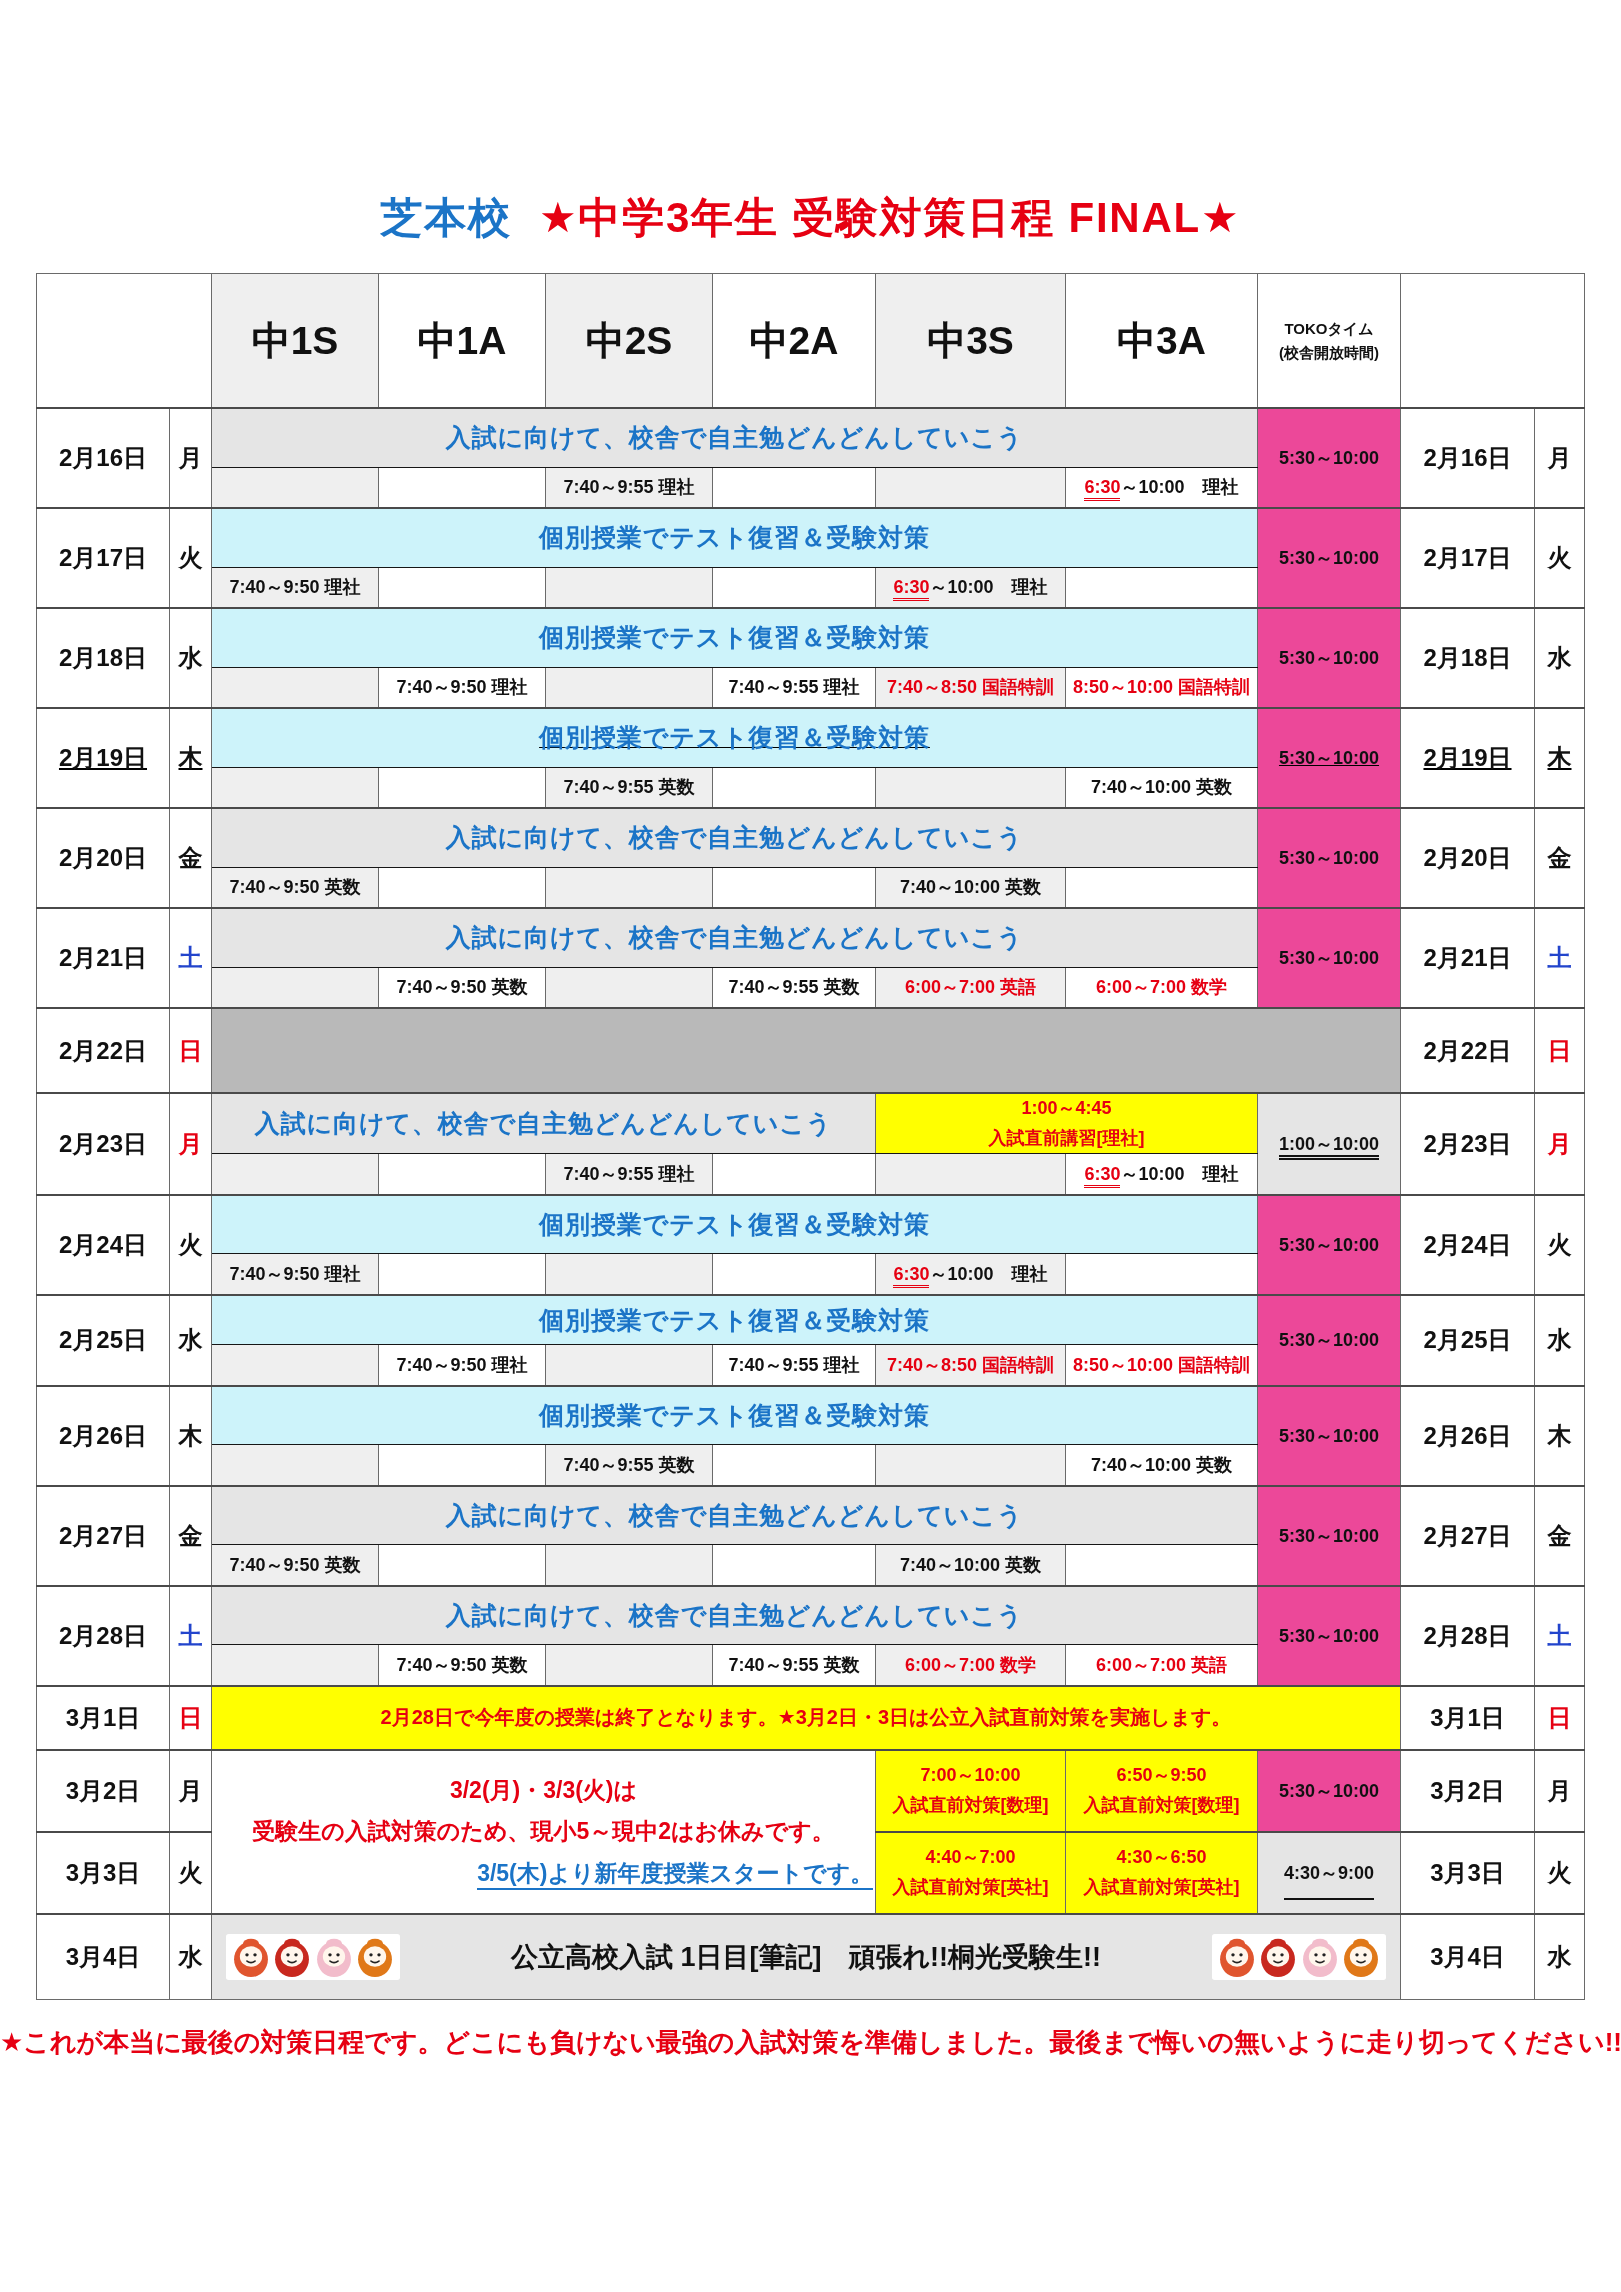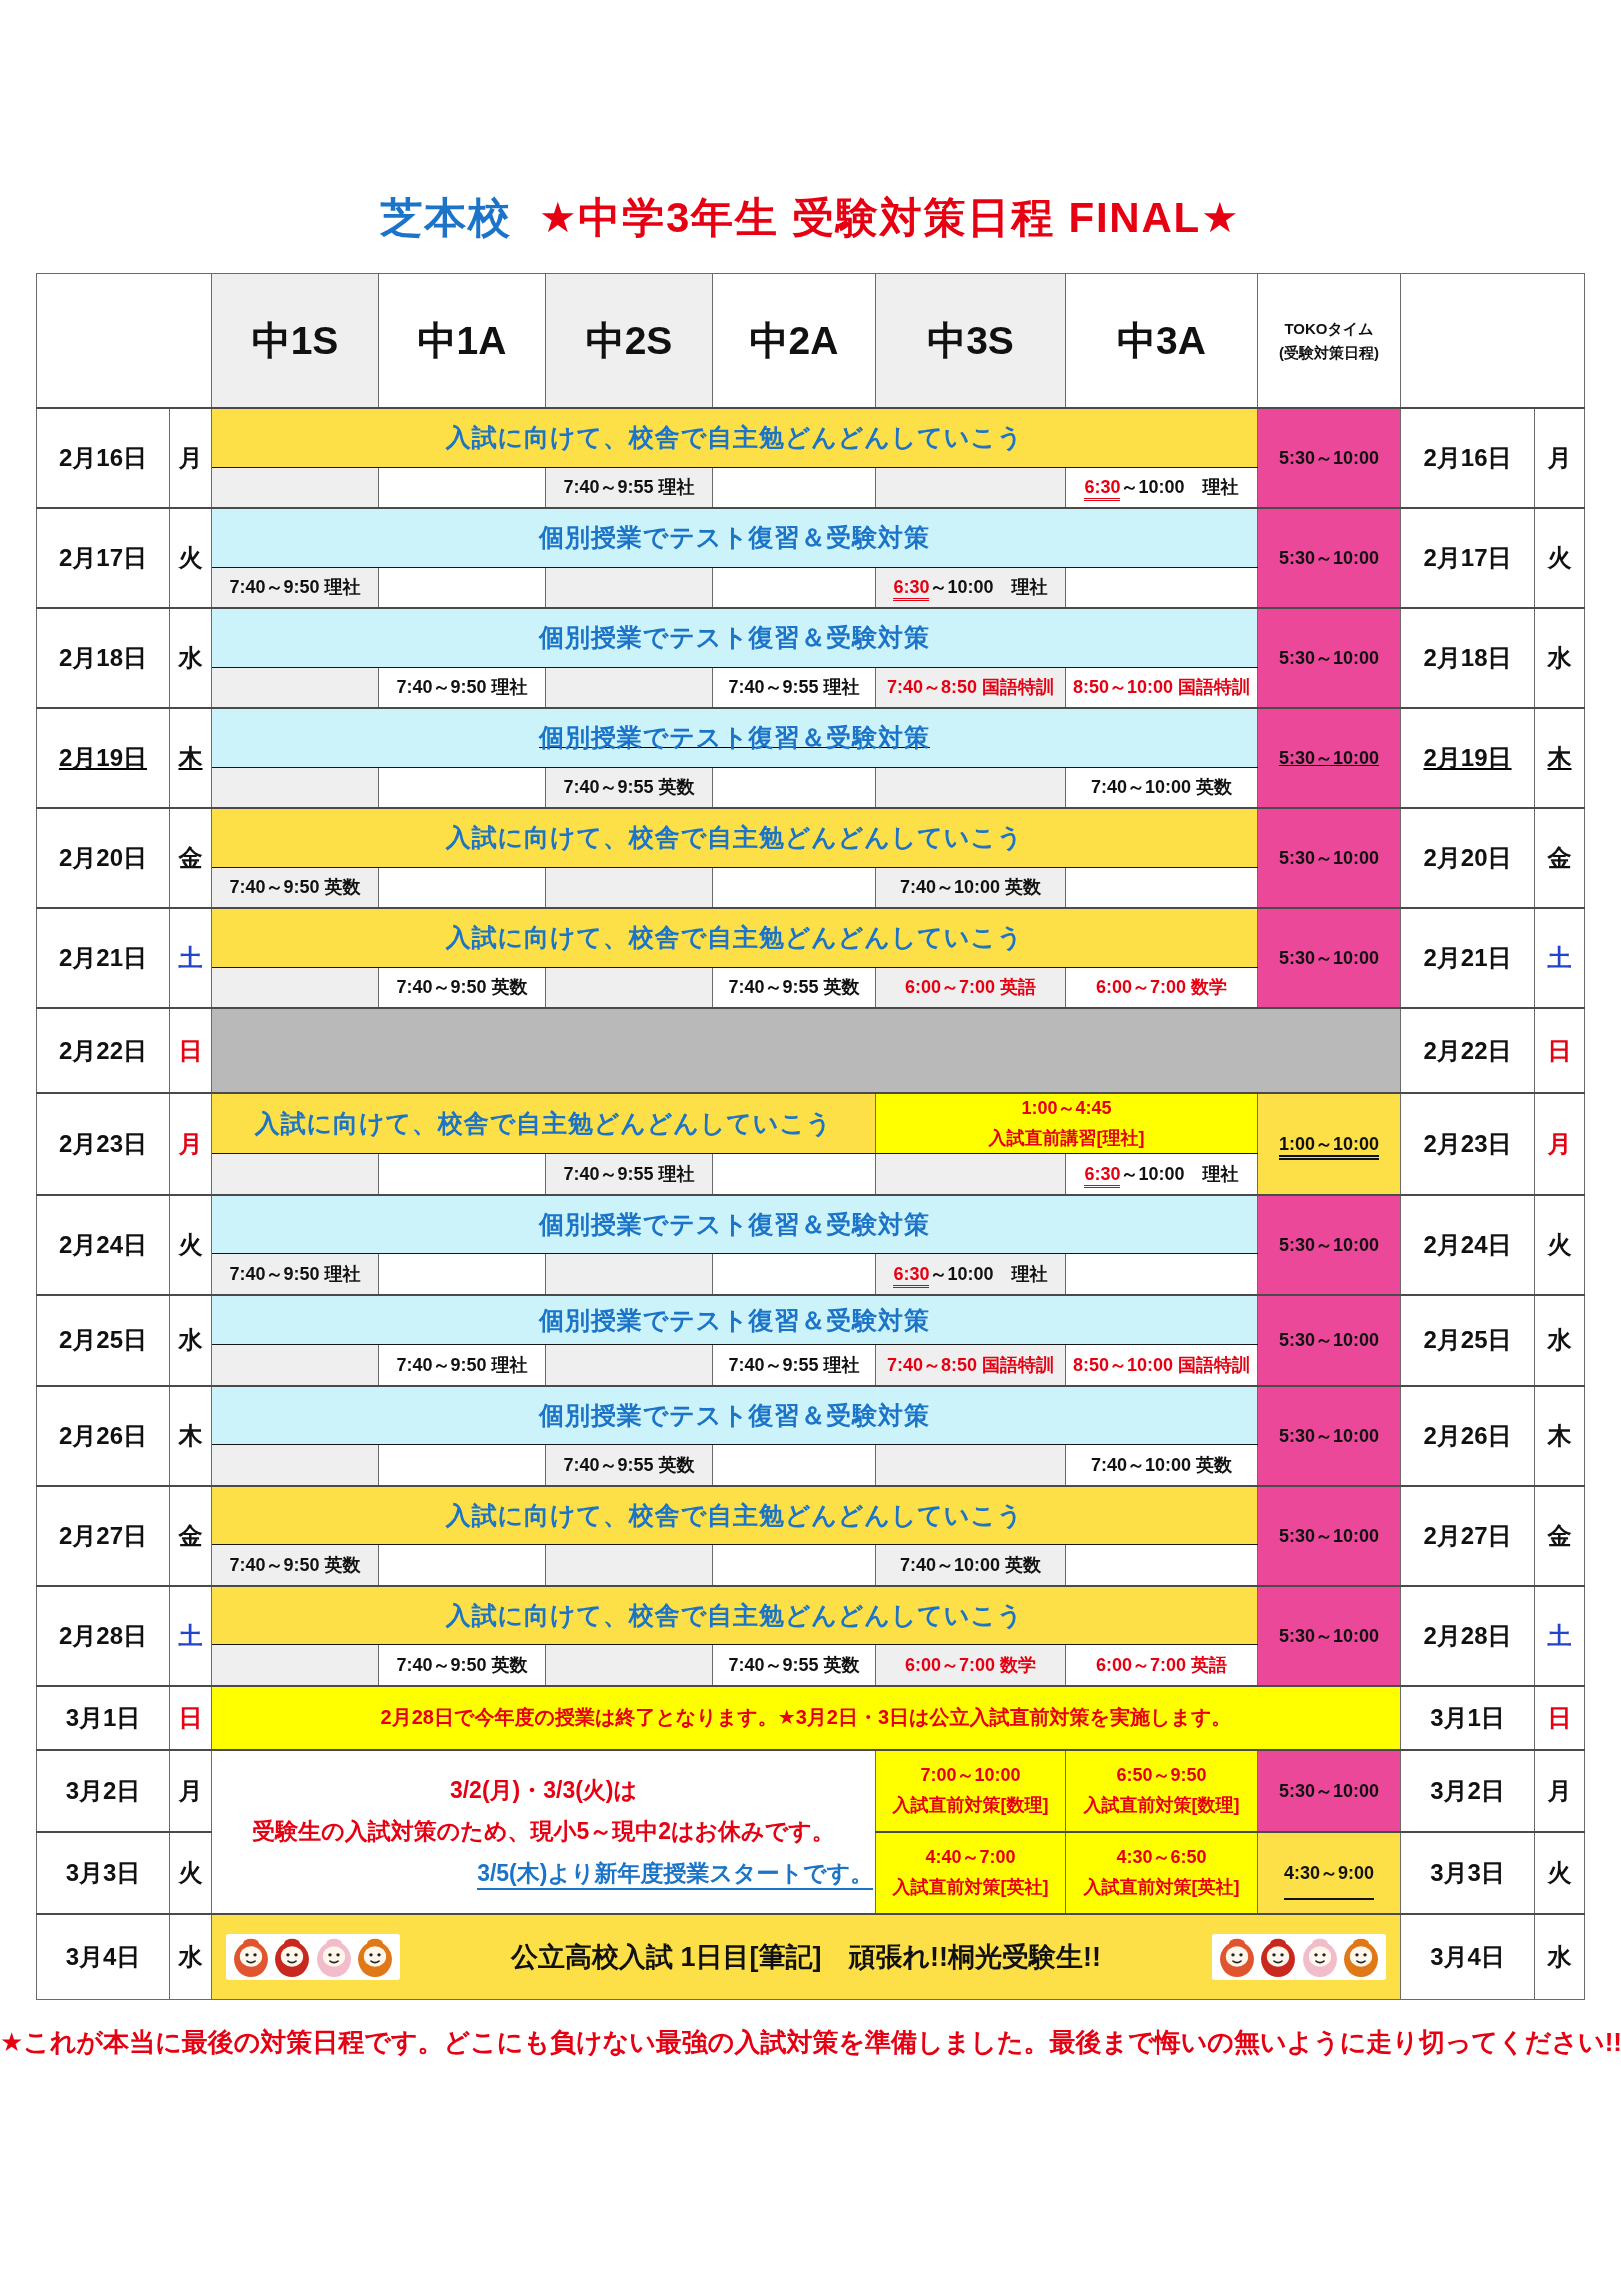--- a/index.html
+++ b/index.html
@@ -16,21 +16,21 @@
   .hdr td{height:133px;}
   .cls-h{font-size:39px;color:#111;}
   .toko-h{font-size:15px;line-height:1.55;color:#111;}
 
   .date{font-size:24px;color:#111;white-space:nowrap;}
   .day{font-size:24px;}
   .day-k{color:#111}.day-r{color:#e60012}.day-b{color:#2244cc}
 
   .banner{border-bottom:1.8px solid #161616 !important;}
   .bt{font-size:25px;color:#1b74c7;letter-spacing:0.9px;white-space:nowrap;}
-  .bg-pink{background:#fde047;}
+  .bg-pink{background:#e5e5e5;}
   .bg-cyan{background:#cdf3fa;}
   .bg-green{background:#ec4899;}
   .bg-yellow{background:#ffff00;}
   .bg-gray{background:#b9b9b9;}
   .bg-cell{background:#efefef;}
 
   .t{font-size:18px;color:#111;white-space:nowrap;}
   .red{color:#e60012;}
   .hl{color:#e60012;border-bottom:3.6px double #e60012;padding-bottom:0.9px;}
   .toko-t{font-size:18px;color:#111;white-space:nowrap;}
@@ -76,21 +76,21 @@
       <tr class="hdr" style="height: 133px;">
         <td colspan="2"></td>
         <td class="bg-cell cls-h">中1S</td>
         <td class="cls-h">中1A</td>
         <td class="bg-cell cls-h">中2S</td>
         <td class="cls-h">中2A</td>
         <td class="bg-cell cls-h">中3S</td>
         <td class="cls-h">中3A</td>
         <td class="toko-h">
           <div>TOKOタイム</div>
-        <div>(受験対策日程)</div>
+        <div>(校舎開放時間)</div>
         </td>
         <td colspan="2"></td>
       </tr>
       <tr class="grp" style="height: 59px;">
         <td class="date" rowspan="2">2月16日</td>
         <td class="day day-k" rowspan="2">月</td>
         <td class="banner bg-pink" colspan="6"><span class="bt">入試に向けて、校舎で自主勉どんどんしていこう</span></td>
         <td class="bg-green" rowspan="2"><span class="toko-t">5:30～10:00</span></td>
         <td class="date" rowspan="2">2月16日</td>
         <td class="day day-k" rowspan="2">月</td>

